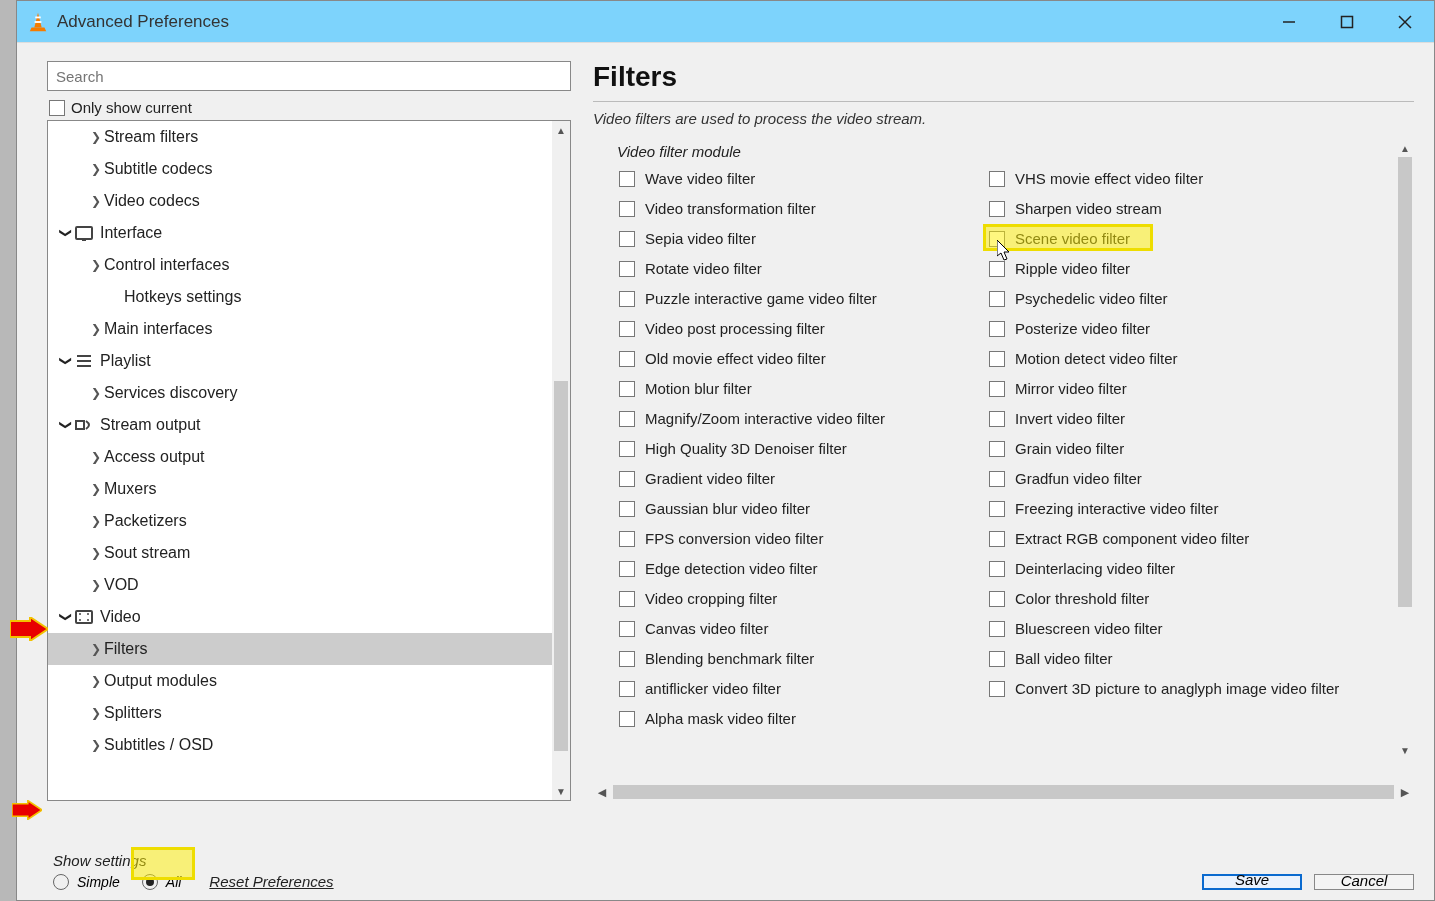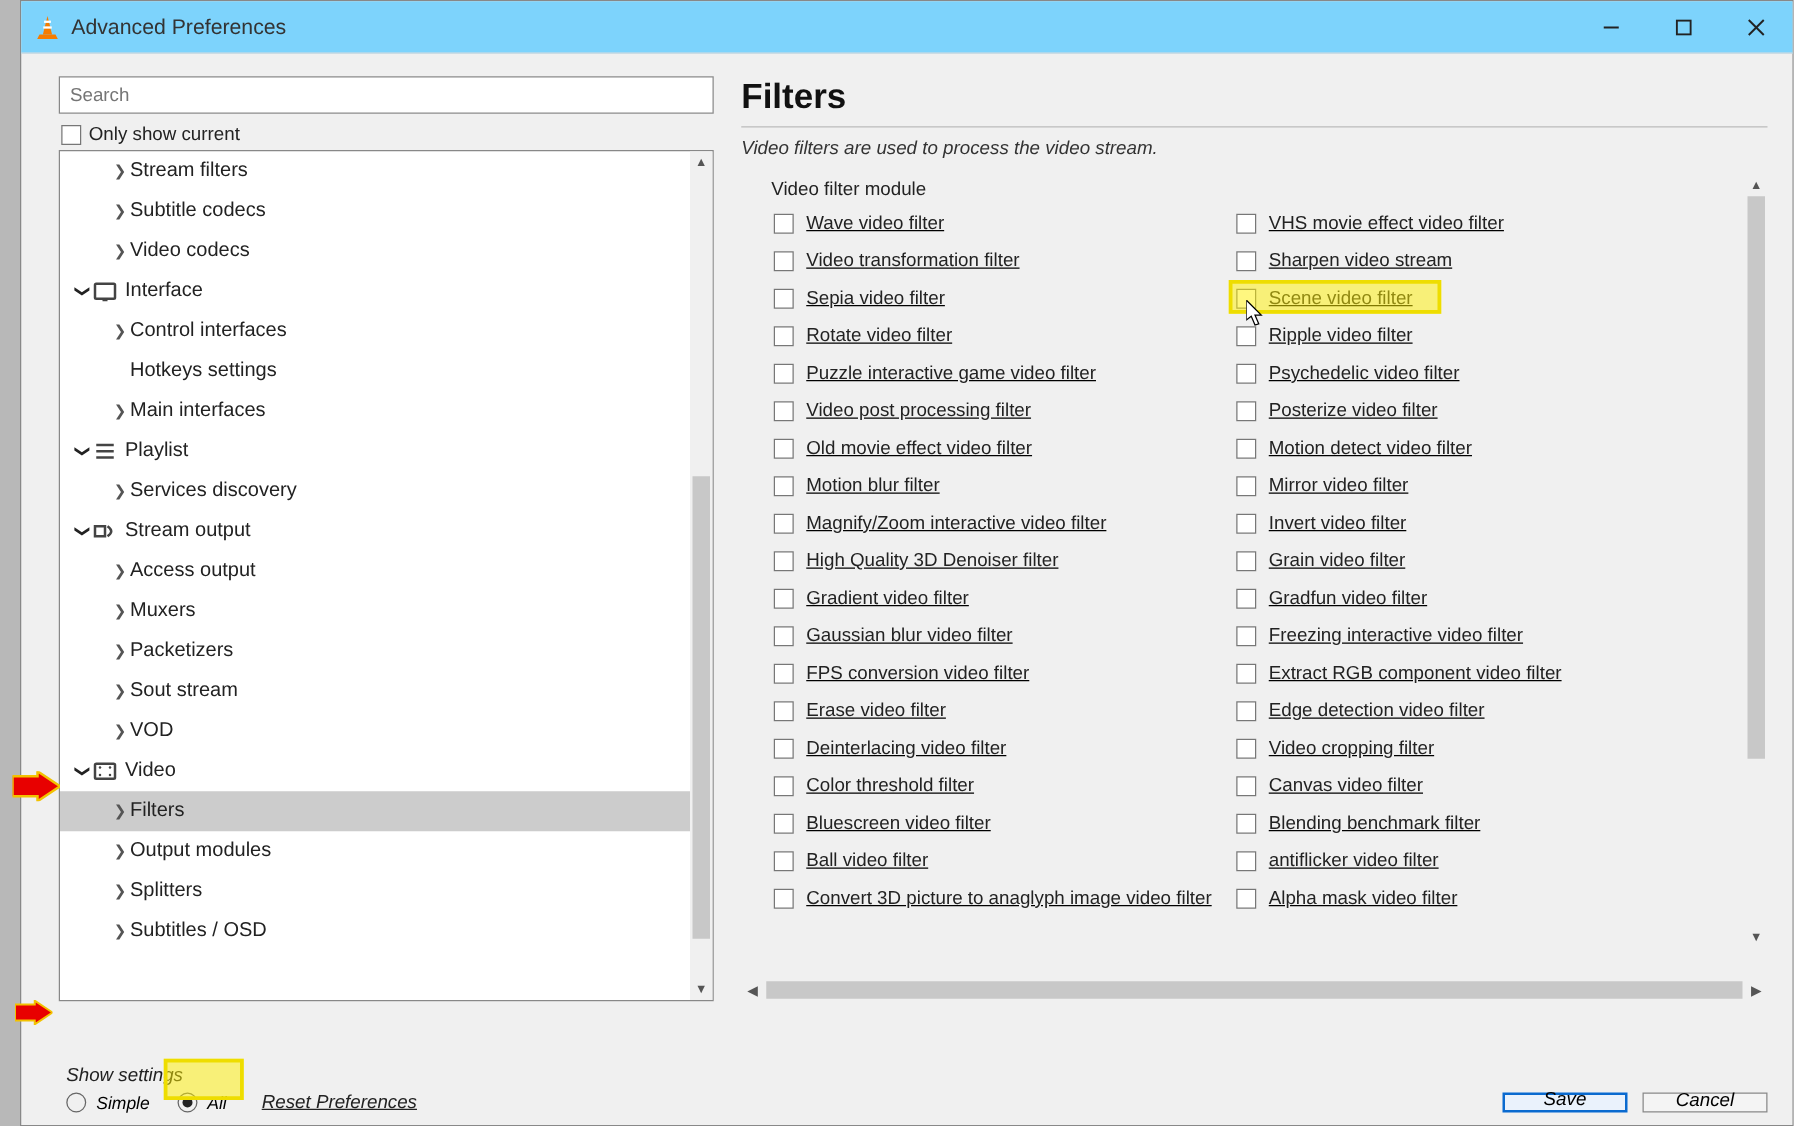--- a/index.html
+++ b/index.html
@@ -199,27 +199,27 @@
   }
   .filter-content {
     position: absolute;
     left: 0; top: 0; right: 20px; bottom: 20px;
     overflow: hidden;
   }
   .module-label {
     font-size: 15px;
     color: #222;
     margin: 4px 0 10px 24px;
+    font-style: italic;
   }
   .filters-grid {
     margin-left: 26px;
     display: grid;
     grid-template-columns: 370px 370px;
     row-gap: 13px;
-    text-decoration: underline;
   }
   .filter-row {
     display: flex;
     align-items: center;
     gap: 10px;
     font-size: 15px;
     color: #222;
     position: relative;
   }
   .highlight {
@@ -358,21 +358,21 @@
               <svg class="ticon" viewBox="0 0 20 20">
                 <rect x="2" y="4" width="16" height="12" rx="1" fill="none" stroke="#444" stroke-width="2"></rect>
                 <rect x="8" y="16" width="4" height="2" fill="#444"></rect>
               </svg>
               <span>Interface</span>
             </div>
             <div class="tree-item" style="padding-left: 40px;">
               <span class="expander">❯</span>
               <span>Control interfaces</span>
             </div>
-            <div class="tree-item" style="padding-left: 40px;">
+            <div class="tree-item" style="padding-left: 60px;">
               <span class="expander"></span>
               <span>Hotkeys settings</span>
             </div>
             <div class="tree-item" style="padding-left: 40px;">
               <span class="expander">❯</span>
               <span>Main interfaces</span>
             </div>
             <div class="tree-item" style="padding-left: 10px;">
               <span class="expander open">❯</span>
               <svg class="ticon" viewBox="0 0 20 20">
@@ -553,24 +553,20 @@
                 <span class="checkbox"></span>
                 <span>Freezing interactive video filter</span>
               </div>
               <div class="filter-row">
                 <span class="checkbox"></span>
                 <span>FPS conversion video filter</span>
               </div>
               <div class="filter-row">
                 <span class="checkbox"></span>
                 <span>Extract RGB component video filter</span>
-              </div>
-              <div class="filter-row">
-                <span class="checkbox"></span>
-                <span>Erase video filter</span>
               </div>
               <div class="filter-row">
                 <span class="checkbox"></span>
                 <span>Edge detection video filter</span>
               </div>
               <div class="filter-row">
                 <span class="checkbox"></span>
                 <span>Deinterlacing video filter</span>
               </div>
               <div class="filter-row">

